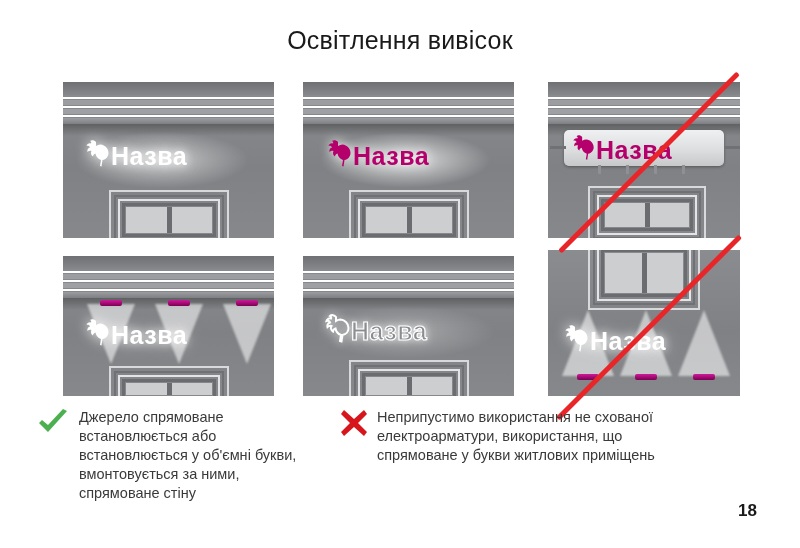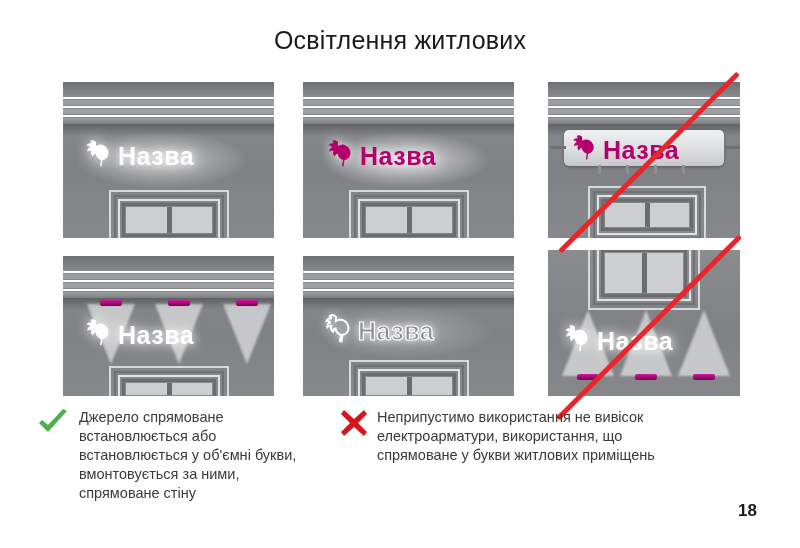--- a/index.html
+++ b/index.html
@@ -97,21 +97,20 @@
     display:flex;
   }
   .dw-glass .pane { flex:1; background:#cdcecf; }
   .dw-glass .mullion { width:5px; background:#6a6c6f; }
 
   
   .sign {
     position: absolute;
     display: flex;
     align-items: center;
-    gap: 7px;
     white-space: nowrap;
   }
   .sign-text {
     font-size: 25px;
     font-weight: 700;
     letter-spacing: 0.5px;
     line-height: 1;
   }
   .rooster { display:block; }
 
@@ -224,21 +223,21 @@
     bottom: 27px;
     font-size: 17px;
     font-weight: 700;
     color: #1a1a1a;
     margin-left: 40px;
   }
 </style>
 </head>
 <body>
 
-<div class="slide-title">Освітлення житлових</div>
+<div class="slide-title">Освітлення вивісок</div>
 
 <div class="panel-grid">
 
   <div class="panel p1">
     <div class="facade"></div>
     <div class="cornice">
       <div class="cband cb1"></div>
         <div class="cband cb2"></div>
         <div class="cband cb3"></div>
       <div class="cband cb4"></div>
@@ -470,19 +469,19 @@
   </span>
 </div>
 
 <div class="caption caption-right">
   <span class="caption-icon">
     <svg width="28" height="28" viewBox="0 0 28 28">
       <path d="M4 1 L14 10 L24 1 L27 5 L18 14 L27 23 L24 27 L14 18 L4 27 L1 23 L10 14 L1 5 Z" fill="#d6161c"></path>
     </svg>
   </span>
   <span class="caption-text">
-    <span class="cl">Неприпустимо використання не вивісок</span>
+    <span class="cl">Неприпустимо використання не схованої</span>
     <span class="cl">електроарматури, використання, що</span>
     <span class="cl">спрямоване у букви житлових приміщень</span>
   </span>
 </div>
 
 <div class="page-number">18</div>
 
 </body></html>

